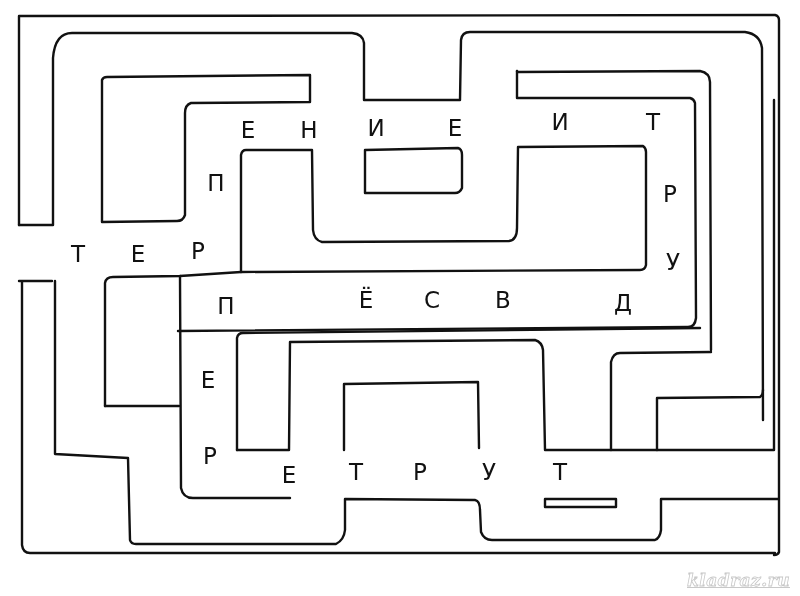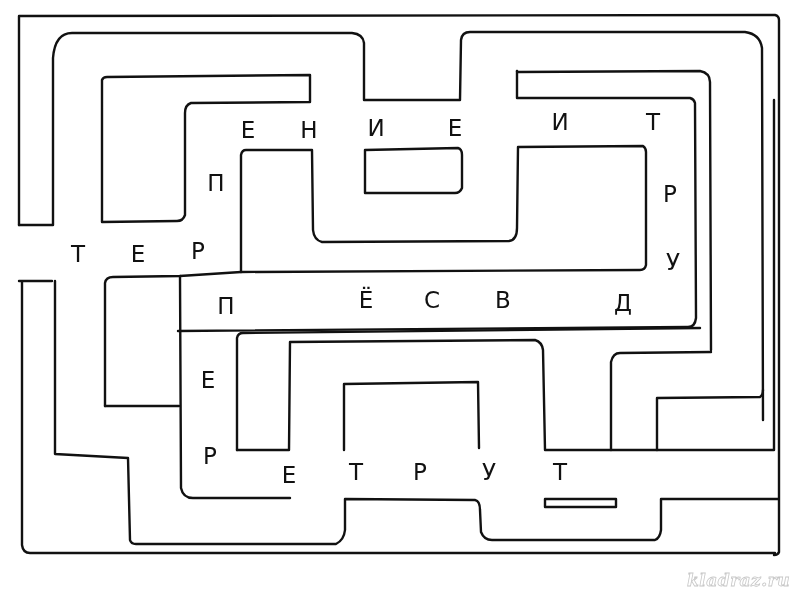--- a/index.html
+++ b/index.html
@@ -1,20 +1,20 @@
 <!DOCTYPE html>
 <html><head>
 <meta charset="utf-8">
 <style>
   html, body { margin: 0; padding: 0; background: #ffffff; }
   body { width: 800px; height: 596px; position: relative; overflow: hidden; font-family: "DejaVu Sans", "Liberation Sans", sans-serif; }
   #maze { position: absolute; left: 0; top: 0; width: 800px; height: 596px; }
   #maze path, #maze rect.wall { fill: none; stroke: #111111; stroke-width: 2.4; stroke-linejoin: round; stroke-linecap: round; }
   .letter { position: absolute; font-family: "DejaVu Sans", "Liberation Sans", sans-serif; font-size: 23px; color: #111111; line-height: 1; transform: translate(-50%, -50%); user-select: none; }
-  .watermark { position: absolute; right: 10px; bottom: 6px; font-family: "DejaVu Serif", "Liberation Serif", serif; font-style: italic; font-weight: bold; font-size: 17px; color: #ffffff; -webkit-text-stroke: 0.8px #c8c8c8; letter-spacing: 0.5px; }
+  .watermark { position: absolute; right: 10px; bottom: 6px; font-family: "DejaVu Serif", "Liberation Serif", serif; font-style: italic; font-weight: bold; font-size: 17px; color: #ffffff; -webkit-text-stroke: 0.8px #c8c8c8; letter-spacing: 0.5px; text-decoration: underline; }
 </style>
 </head>
 <body>
 
 <svg id="maze" viewBox="0 0 800 596" xmlns="http://www.w3.org/2000/svg">
 
   <path d="M 19 225 L 19 16 L 775 15 Q 779 16 779 20 L 779 552 Q 778 555 774 555"></path>
 
   <path d="M 19 281 L 52 281 M 22 281 L 22 545 Q 23 553 30 553 L 775 553"></path>
 

